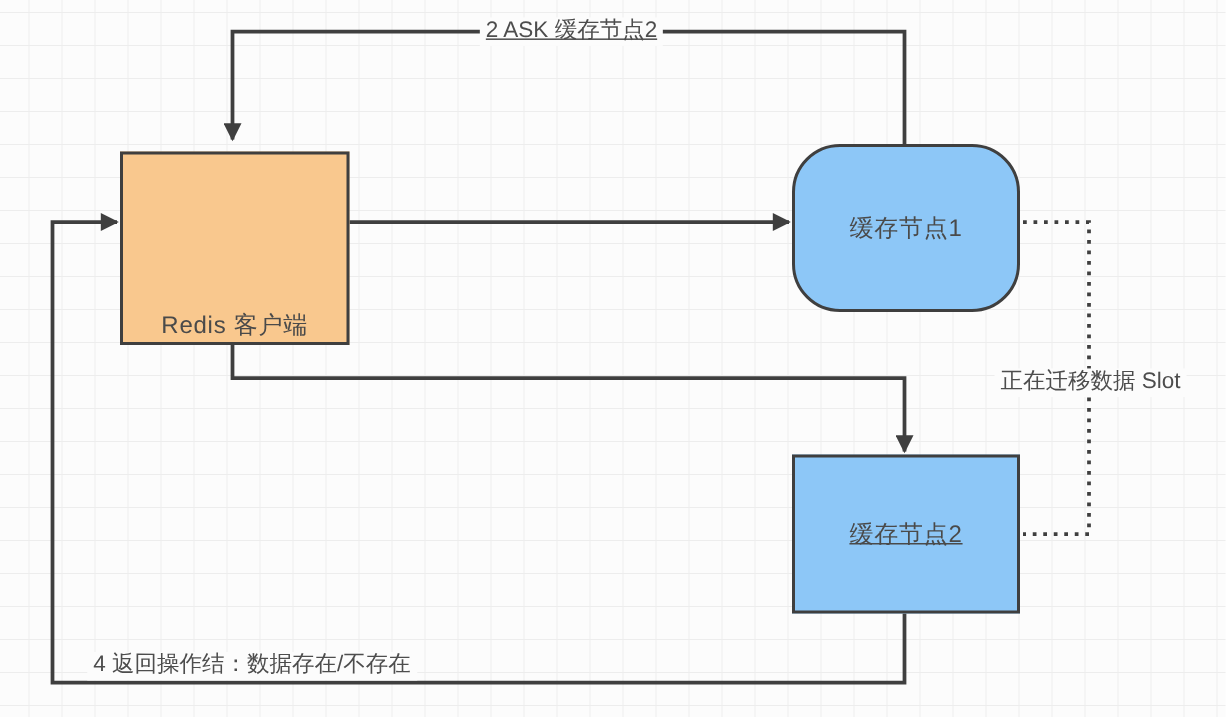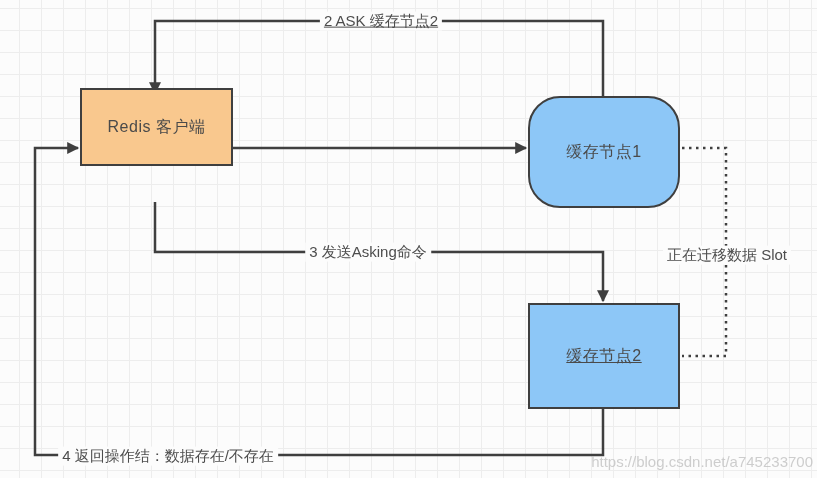--- a/index.html
+++ b/index.html
@@ -24,22 +24,23 @@
   }
   .node{
     position:absolute;
     box-sizing:border-box;
     border:2.5px solid #3f3f3f;
     display:flex;align-items:center;justify-content:center;
     font-size:16px;color:#4a4a4a;
     letter-spacing:.5px;
   }
   .node-client{
-    left:80px;top:88px;width:153px;height:78px;
+    left:80px;top:101px;width:153px;height:129px;
     background:#f9c88e;
+    align-items:flex-end;
   }
   .node-cache1{
     left:528px;top:96px;width:152px;height:112px;
     background:#8dc7f7;
     border-radius:32px;
   }
   .node-cache2{
     left:528px;top:303px;width:152px;height:106px;
     background:#8dc7f7;
     text-decoration:underline;
@@ -49,21 +50,21 @@
     transform:translate(-50%,-50%);
     background:#fcfcfc;
     padding:0 4px;
     font-size:15px;color:#4d4d4d;
     white-space:nowrap;
     line-height:1.25;
   }
   .lbl-step2{left:381px;top:21px;text-decoration:underline;}
   .lbl-step1{left:382px;top:148px;}
   .lbl-step3{left:368px;top:252px;}
-  .lbl-step4{left:168px;top:456px;}
+  .lbl-step4{left:168px;top:444px;}
   .lbl-migration{left:727px;top:255px;text-align:center;}
   .watermark{
     position:absolute;
     right:4px;bottom:8px;
     font-size:15px;
     color:rgba(190,190,190,0.75);
     white-space:nowrap;
     pointer-events:none;
   }
 </style>
@@ -96,19 +97,17 @@
 
   <div class="node node-cache1">
     <span>缓存节点1</span>
   </div>
 
   <div class="node node-cache2">
     <span>缓存节点2</span>
   </div>
 
   <div class="edge-label lbl-step2">2 ASK 缓存节点2</div>
-  <div class="edge-label lbl-step3">3 发送Asking命令</div>
   <div class="edge-label lbl-step4">4 返回操作结：数据存在/不存在</div>
   <div class="edge-label lbl-migration">正在迁移数据 Slot</div>
 
-  <div class="watermark">https://blog.csdn.net/a745233700</div>
 
 </div>
 
 </body></html>

